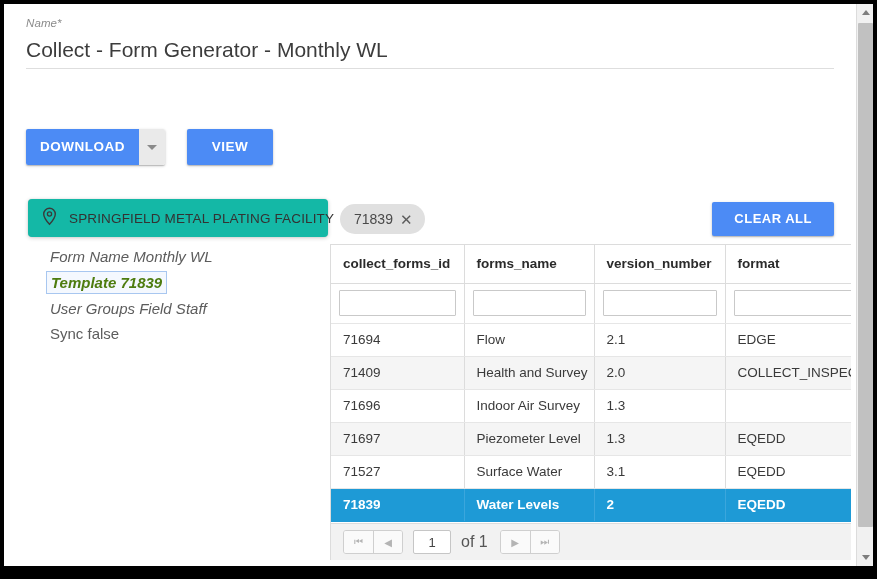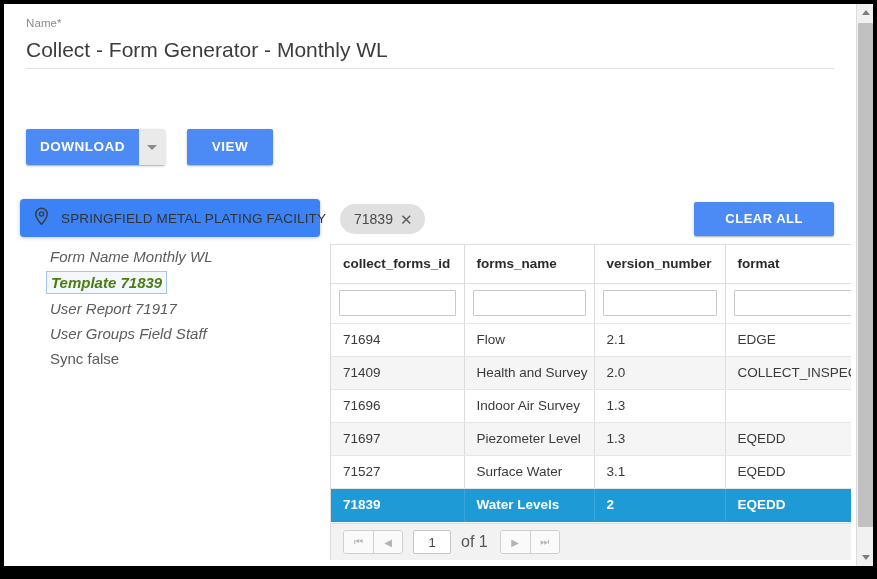--- a/index.html
+++ b/index.html
@@ -17,20 +17,21 @@
     width: 869px; height: 562px;
     background: #ffffff;
     overflow: hidden;
   }
 
   
   #name-block { position: absolute; left: 22px; top: 12px; width: 808px; }
   .field-label {
     font-size: 11.5px; color: #8b8b8b; letter-spacing: .1px;
     line-height: 14px;
+    font-style: italic;
   }
   .field-label .req { color: #8b8b8b; }
   .field-value {
     font-size: 21px; color: #3c3c3c; line-height: 22px;
     margin-top: 9px; padding-bottom: 7px;
     border-bottom: 1px solid #dedede;
     white-space: nowrap;
   }
 
   
@@ -58,23 +59,23 @@
     background: #4c8bf5; color: #fff;
     font-size: 13.5px; font-weight: bold; letter-spacing: .5px;
     height: 36px; line-height: 36px; min-width: 86px; text-align: center;
     border: none; border-radius: 2px; cursor: pointer;
     margin-left: 22px; padding: 0 14px;
     box-shadow: 0 1px 3px rgba(0,0,0,.22), 0 1px 1px rgba(0,0,0,.14);
   }
 
   
   #facility-card {
-    position: absolute; left: 16px; top: 195px;
+    position: absolute; left: 24px; top: 195px;
     width: 300px; height: 38px;
-    background: #3b82f6; border-radius: 4px;
+    background: #14b8a6; border-radius: 4px;
     box-shadow: 0 1px 4px rgba(0,0,0,.20), 0 0 1px rgba(0,0,0,.16);
     display: flex; align-items: center; padding-left: 12px;
   }
   #facility-card .pin { flex: 0 0 auto; margin-right: 10px; display: flex; }
   #facility-card .fac-name {
     font-size: 13.5px; color: #333; letter-spacing: .15px; white-space: nowrap;
   }
 
   
   #meta-list { position: absolute; left: 46px; top: 240px; width: 270px; }
@@ -102,21 +103,21 @@
     border-radius: 16px; height: 30px; padding: 0 12px 0 14px;
     font-size: 14px; cursor: pointer;
   }
   .chip .chip-x {
     margin-left: 7px; font-size: 15px; color: #5c5c5c;
     line-height: 1; cursor: pointer;
   }
   #clear-all {
     background: #4c8bf5; color: #fff;
     font-size: 13px; font-weight: bold; letter-spacing: .5px;
-    height: 34px; line-height: 34px; padding: 0 31px;
+    height: 34px; line-height: 34px; padding: 0 22px;
     border: none; border-radius: 2px; cursor: pointer;
     box-shadow: 0 1px 3px rgba(0,0,0,.22), 0 1px 1px rgba(0,0,0,.14);
   }
 
   
   #grid-wrap {
     position: absolute; left: 326px; top: 240px;
     width: 521px; height: 316px;
     border-left: 1px solid #dcdcdc;
     border-top: 1px solid #dcdcdc;
@@ -239,23 +240,20 @@
     </span>
     <span class="fac-name">SPRINGFIELD METAL PLATING FACILITY</span>
   </div>
 
   <div id="meta-list">
       <div>
         <div class="meta-line">Form Name Monthly WL</div>
       </div>
       <div><div class="meta-line highlight">Template 71839</div></div>
       <div>
-        <div class="meta-line">User Report 71917</div>
-      </div>
-      <div>
         <div class="meta-line">User Groups Field Staff</div>
       </div>
       <div>
         <div class="meta-line plain">Sync false</div>
       </div>
     </div>
 
   <div id="chip-row">
     <div class="chip">
       <span>71839</span>

